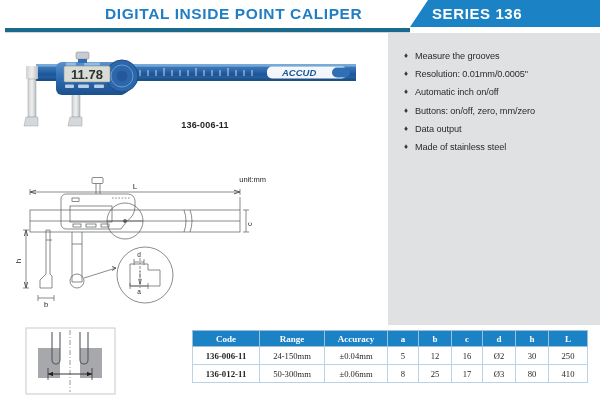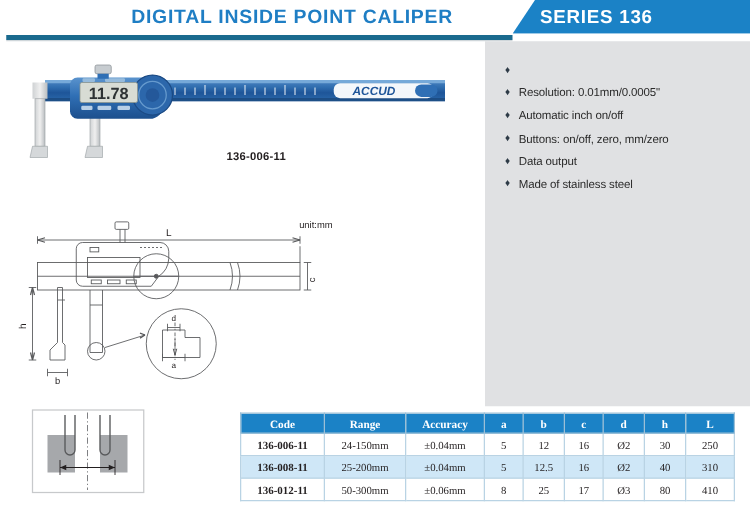--- a/index.html
+++ b/index.html
@@ -120,20 +120,21 @@
       <span class="header-series">SERIES 136</span>
     </div>
     <div class="header-rule"></div>
     <div class="header-rule2"></div>
   </div>
 
   <div class="features-panel"></div>
   <div class="features-list">
     <div class="feature-row">
       <span class="feature-bullet">♦</span>
+      <span class="feature-text">Measure the grooves</span>
     </div>
     <div class="feature-row">
       <span class="feature-bullet">♦</span>
       <span class="feature-text">Resolution: 0.01mm/0.0005"</span>
     </div>
     <div class="feature-row">
       <span class="feature-bullet">♦</span>
       <span class="feature-text">Automatic inch on/off</span>
     </div>
     <div class="feature-row">
@@ -339,31 +340,20 @@
         <td class="code">136-006-11</td>
         <td>24-150mm</td>
         <td>±0.04mm</td>
         <td>5</td>
         <td>12</td>
         <td>16</td>
         <td>Ø2</td>
         <td>30</td>
         <td>250</td>
       </tr>
-      <tr class="alt">
-        <td class="code">136-008-11</td>
-        <td>25-200mm</td>
-        <td>±0.04mm</td>
-        <td>5</td>
-        <td>12.5</td>
-        <td>16</td>
-        <td>Ø2</td>
-        <td>40</td>
-        <td>310</td>
-      </tr>
       <tr>
         <td class="code">136-012-11</td>
         <td>50-300mm</td>
         <td>±0.06mm</td>
         <td>8</td>
         <td>25</td>
         <td>17</td>
         <td>Ø3</td>
         <td>80</td>
         <td>410</td>

